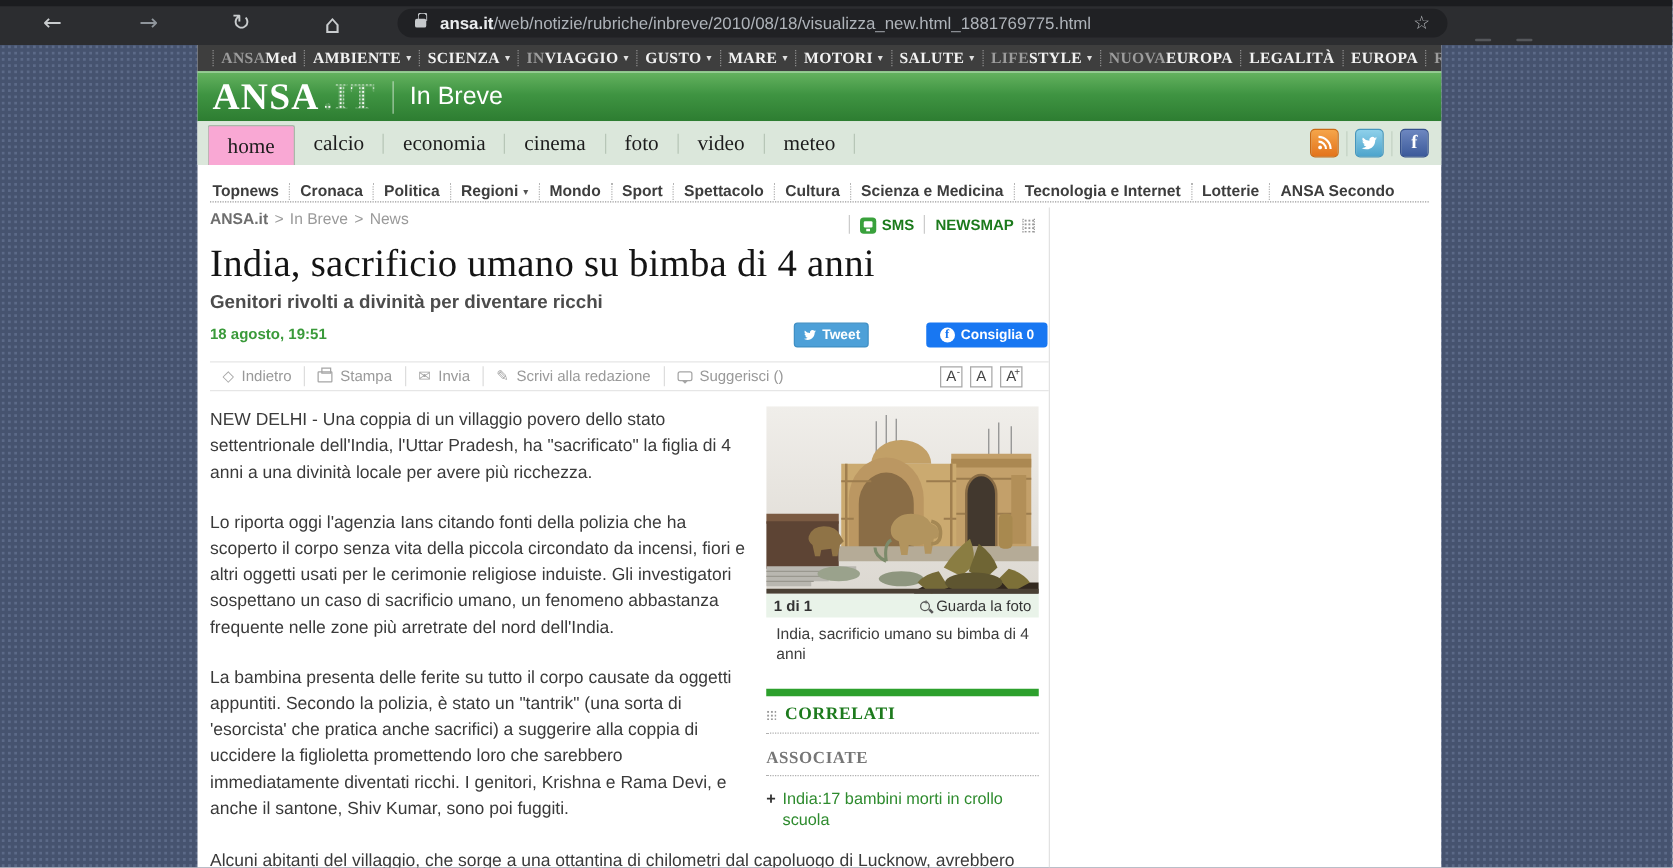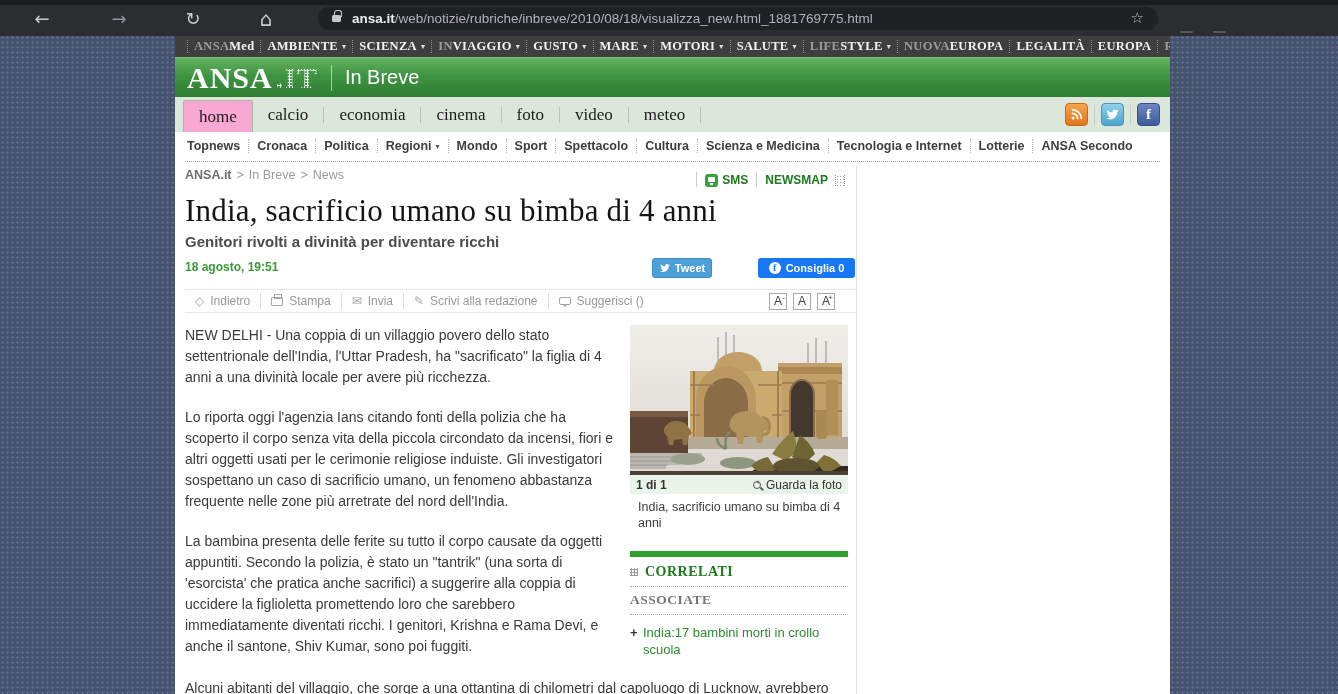--- a/index.html
+++ b/index.html
@@ -23,21 +23,21 @@
   .lock { width:9px; height:7px; background:#c6c9cc; border-radius:1.5px; position:relative; margin-right:11px; flex:none; }
   .lock::before { content:""; position:absolute; left:1.5px; top:-5px; width:6px; height:6px;
                   border:1.5px solid #c6c9cc; border-bottom:none; border-radius:3px 3px 0 0; }
   .url { font-size:13.5px; white-space:nowrap; overflow:hidden; flex:1; }
   .url .dom { color:#e9ebed; font-weight:bold; }
   .url .path { color:#aeb3b9; }
   .star { font:15px/23px "DejaVu Sans", sans-serif; color:#bcbfc2; margin-left:8px; cursor:pointer; flex:none; }
   .chrome-dash { position:absolute; top:31px; width:13px; height:2px; background:#55575b; border-radius:1px; }
 
   
-  .page { position:absolute; left:175px; top:36px; width:995px; height:658px; background:#fff; }
+  .page { position:absolute; left:158px; top:36px; width:995px; height:658px; background:#fff; }
 
   
   .topnav { height:21px; background:#3e3e3e; display:flex; align-items:center; padding-left:12px;
             overflow:hidden; white-space:nowrap; }
   .tn-item { color:#f2f2f2; padding:0 6px; border-left:1px dotted #8d8d8d; height:13px;
              display:flex; align-items:center; font:bold 12.5px "Liberation Serif", serif;
              letter-spacing:.3px; cursor:pointer; text-decoration:none; }
   .tn-pre { color:#9c9c9c; }
   .tn-lbl.med { }
   .tn-arr { color:#e0e0e0; font-size:8px; margin-left:4px; font-family:"DejaVu Sans", sans-serif; }
@@ -61,21 +61,21 @@
   .socials { position:absolute; right:10px; top:6px; display:flex; align-items:center; }
   .soc-sep { width:1px; height:20px; background:#c3d2c3; margin:0 6px; }
   .soc { width:23px; height:23px; border-radius:4px; display:flex; align-items:center; justify-content:center; cursor:pointer; }
   .soc svg { width:15px; height:15px; }
   .soc-rss { background:linear-gradient(#f5a54a,#e3741c); border:1px solid #c96a14; }
   .soc-tw  { background:linear-gradient(#8ed0ea,#4da4cc); border:1px solid #4596bd; }
   .soc-fb  { background:linear-gradient(#6d87c0,#3c5a9a); border:1px solid #35508c;
              color:#fff; font:bold 15px/15px "Liberation Serif", serif; }
 
   
-  .subnav { height:28px; display:flex; align-items:center; padding-left:4px; white-space:nowrap; overflow:hidden; }
+  .subnav { height:28px; display:flex; align-items:flex-end; padding-left:4px; white-space:nowrap; overflow:hidden; }
   .sn-item { padding:0 8px; border-right:1px dotted #b5b5b5; height:14px; display:flex; align-items:center;
              gap:4px; font:bold 12.5px "Liberation Sans", sans-serif; color:#3d3d3d; cursor:pointer; text-decoration:none; }
   .sn-item:last-child { border-right:none; }
   .sn-arr { font-size:8px; color:#555; font-family:"DejaVu Sans", sans-serif; }
 
   .dotline { margin:1px 10px 0; border-top:1px dotted #9c9c9c; }
 
   
   .crumbrow { height:25px; position:relative; display:flex; align-items:center; padding-left:10px;
               font-size:12.5px; }
@@ -138,21 +138,21 @@
   .icon-zoom::after { content:""; position:absolute; width:4px; height:1.5px; background:#555; right:-4px; bottom:-2px; transform:rotate(45deg); }
   .photocaption { font:12.5px/16px "Liberation Sans", sans-serif; color:#3d3d3d; padding:5px 0 0 8px; }
 
   .correlati { margin-top:20px; }
   .corr-bar { height:6px; background:#2da02d; }
   .corr-head { display:flex; align-items:center; gap:7px; padding:7px 0 6px;
                border-bottom:1px dotted #b0b0b0; font:bold 14px "Liberation Serif", serif;
                color:#1d7a1d; letter-spacing:.5px; }
   .icon-grid { width:8px; height:8px; background-image:radial-gradient(#9a9a9a 1px, rgba(0,0,0,0) 1.1px);
                background-size:3px 3px; display:inline-block; }
-  .assoc { margin-top:5px; padding-bottom:6px; border-bottom:1px dotted #b0b0b0;
+  .assoc { margin-top:11px; padding-bottom:6px; border-bottom:1px dotted #b0b0b0;
            font:bold 13.5px "Liberation Serif", serif; color:#767676; letter-spacing:.5px; }
   .rel-row { margin-top:9px; position:relative; padding-left:13px; font:13px/17px "Liberation Sans", sans-serif; }
   .rel-plus { position:absolute; left:0; top:0; color:#333; font-weight:bold; }
   .rel-link { color:#2e8b2e; cursor:pointer; display:inline-block; width:180px; text-decoration:none; }
 
   .p-full { width:660px; font:14px/21px "Liberation Sans", sans-serif; color:#3a3a3a; margin-top:2px; }
 </style>
 </head>
 <body>
 

